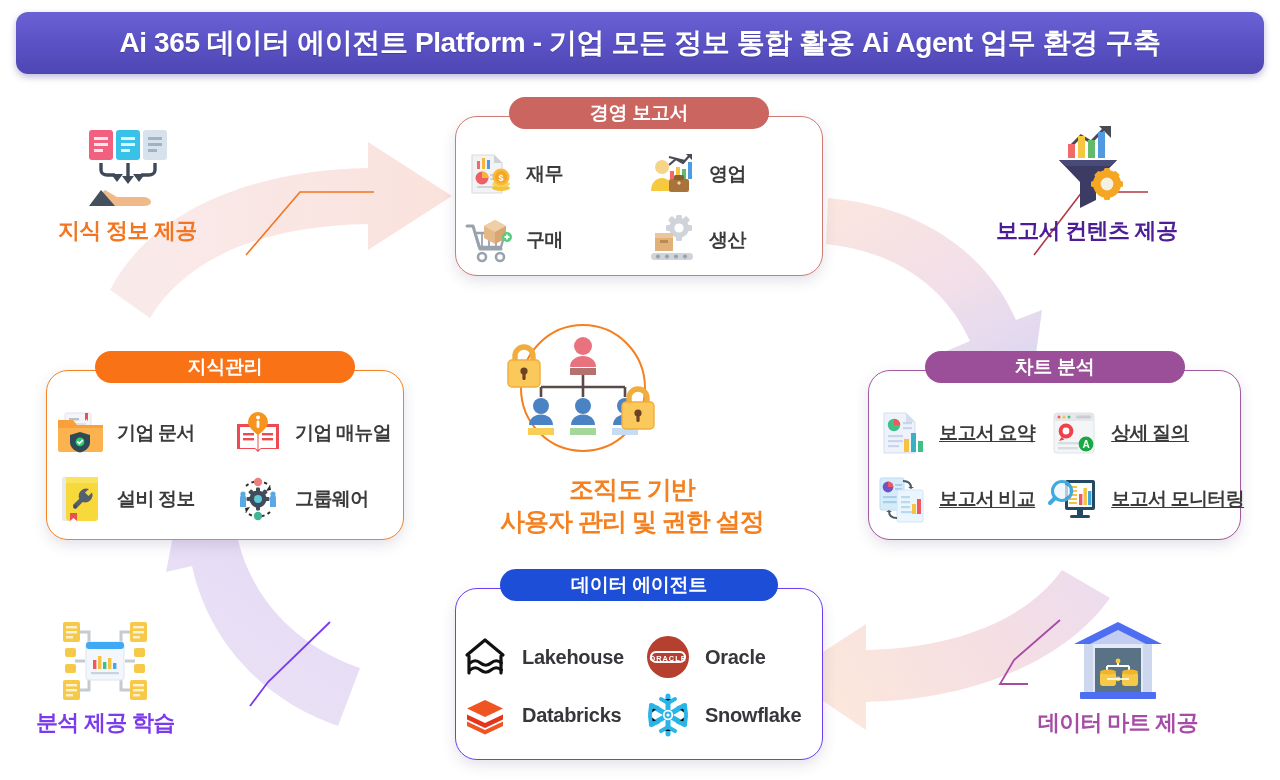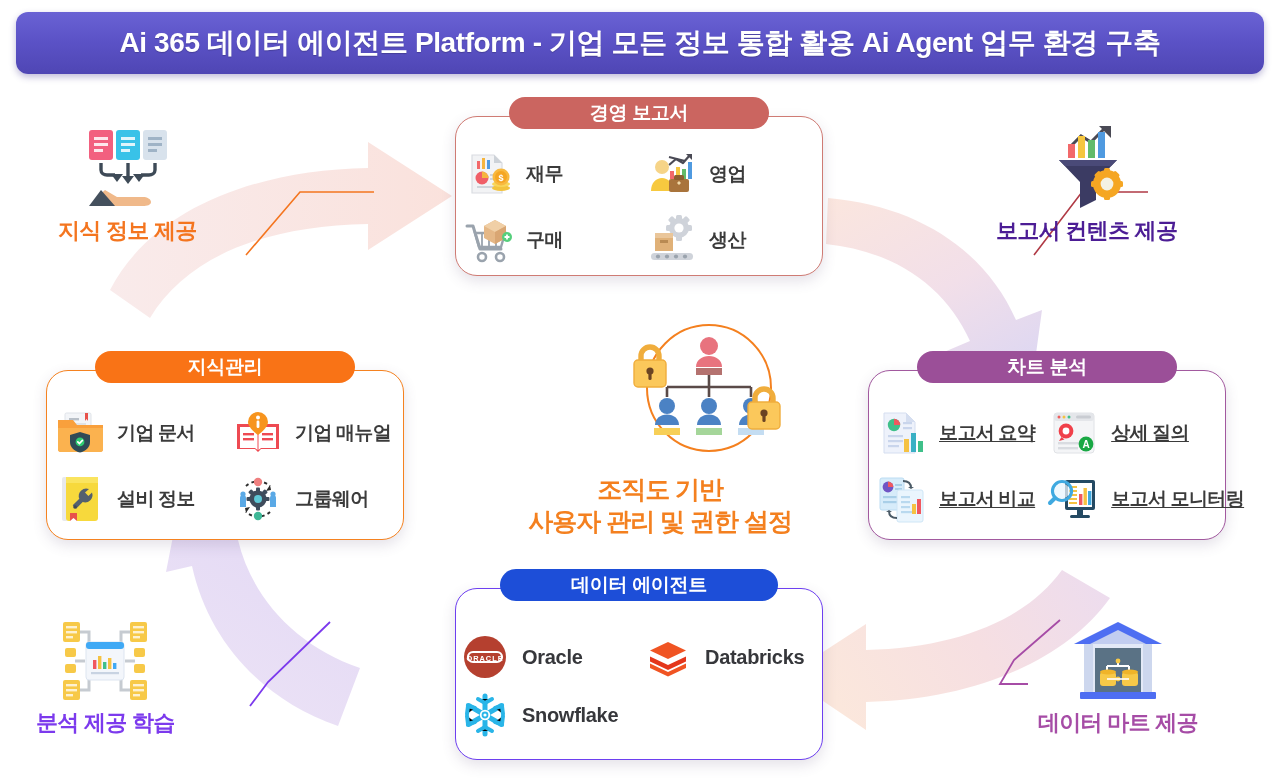--- a/index.html
+++ b/index.html
@@ -45,39 +45,39 @@
   }
   .cell{display:flex;align-items:center;gap:10px;padding:4px 6px;}
   .cell .lbl{font-size:19px;font-weight:bold;color:#3b3b3b;white-space:nowrap;letter-spacing:-.6px;font-family:Liberation Serif, serif;}
   .cell .ico{width:54px;height:54px;flex:0 0 54px;position:relative;}
 
   
   .card-report{left:455px;top:116px;width:366px;height:158px;border:1.6px solid #cf7b74;}
   .card-report .head{background:#cb6560;}
   .card-know{left:46px;top:370px;width:356px;height:168px;border:1.6px solid #f58220;}
   .card-know .head{background:#f97316;}
-  .card-chart{left:868px;top:370px;width:356px;height:168px;border:1.6px solid #a2599f;}
+  .card-chart{left:868px;top:370px;width:356px;height:168px;border:1.6px solid #a2599f;padding-left:15px;}
   .card-chart .head{background:#9b4f98;}
   .card-agent{left:455px;top:588px;width:366px;height:170px;border:1.8px solid #6d3ff0;}
   .card-agent .head{background:#1d4ed8;min-width:226px;}
 
   .card-chart .cell .lbl{text-decoration:underline;text-underline-offset:2px;}
 
   
   .corner{position:absolute;display:flex;flex-direction:column;align-items:center;}
   .corner .cico{width:104px;height:86px;position:relative;}
   .corner .ctxt{font-size:22px;font-weight:bold;white-space:nowrap;letter-spacing:-.7px;margin-top:4px;}
   .c-kn{left:58px;top:126px;}      .c-kn .ctxt{color:#f4751f;}
   .c-rc{left:996px;top:126px;}     .c-rc .ctxt{color:#4c1d95;}
   .c-al{left:36px;top:618px;text-align:right;}      .c-al .ctxt{color:#7c3aed;}
   .c-dm{left:1038px;top:618px;}    .c-dm .ctxt{color:#a64ca6;}
 
   
   .center-node{position:absolute;left:500px;top:322px;width:292px;
-               display:flex;flex-direction:column;align-items:flex-end;}
+               display:flex;flex-direction:column;align-items:flex-start;}
   .center-node .ring{width:166px;height:144px;position:relative;}
   .center-node .ctitle{
     margin-top:8px;text-align:center;color:#f4801f;font-weight:bold;
     font-size:25px;line-height:1.26;letter-spacing:-1px;white-space:nowrap;
   }
 
   
   .brand{display:flex;align-items:center;gap:12px;padding:3px 4px;}
   .brand .blogo{width:50px;height:50px;flex:0 0 50px;position:relative;}
   .brand .bname{font-size:20px;font-weight:bold;color:#36373b;letter-spacing:-.3px;white-space:nowrap;}
@@ -407,20 +407,31 @@
         </span>
         <span class="lbl">보고서 모니터링</span>
       </div>
     </div>
   </div>
 
   <div class="card card-agent">
     <div class="head">데이터 에이전트</div>
     <div class="grid">
 
+      <div class="brand">
+        <span class="blogo">
+          <svg viewBox="0 0 50 50" width="50" height="50">
+            <path d="M7 23L25 8l18 15" fill="none" stroke="#111" stroke-width="3.2" stroke-linecap="round" stroke-linejoin="round"></path>
+            <path d="M9 24v17M41 24v17" fill="none" stroke="#111" stroke-width="3.2" stroke-linecap="round"></path>
+            <path d="M10 31c3.5-3 7-3 10.5 0s7 3 10.5 0 7-3 10.5 0" fill="none" stroke="#111" stroke-width="3" stroke-linecap="round"></path>
+            <path d="M10 38c3.5-3 7-3 10.5 0s7 3 10.5 0 7-3 10.5 0" fill="none" stroke="#111" stroke-width="3" stroke-linecap="round"></path>
+          </svg>
+        </span>
+        <span class="bname">Lakehouse</span>
+      </div>
 
       <div class="brand">
         <span class="blogo">
           <svg viewBox="0 0 50 50" width="50" height="50">
             <circle cx="25" cy="25" r="21" fill="#b5402f"></circle>
             <rect x="8" y="20" width="34" height="10" rx="5" fill="none" stroke="#fff" stroke-width="2.2"></rect>
             <text x="25" y="28.6" font-size="7.4" font-weight="bold" letter-spacing="1" text-anchor="middle" fill="#fff" font-family="'Liberation Sans',sans-serif">ORACLE</text>
           </svg>
         </span>
         <span class="bname">Oracle</span>

